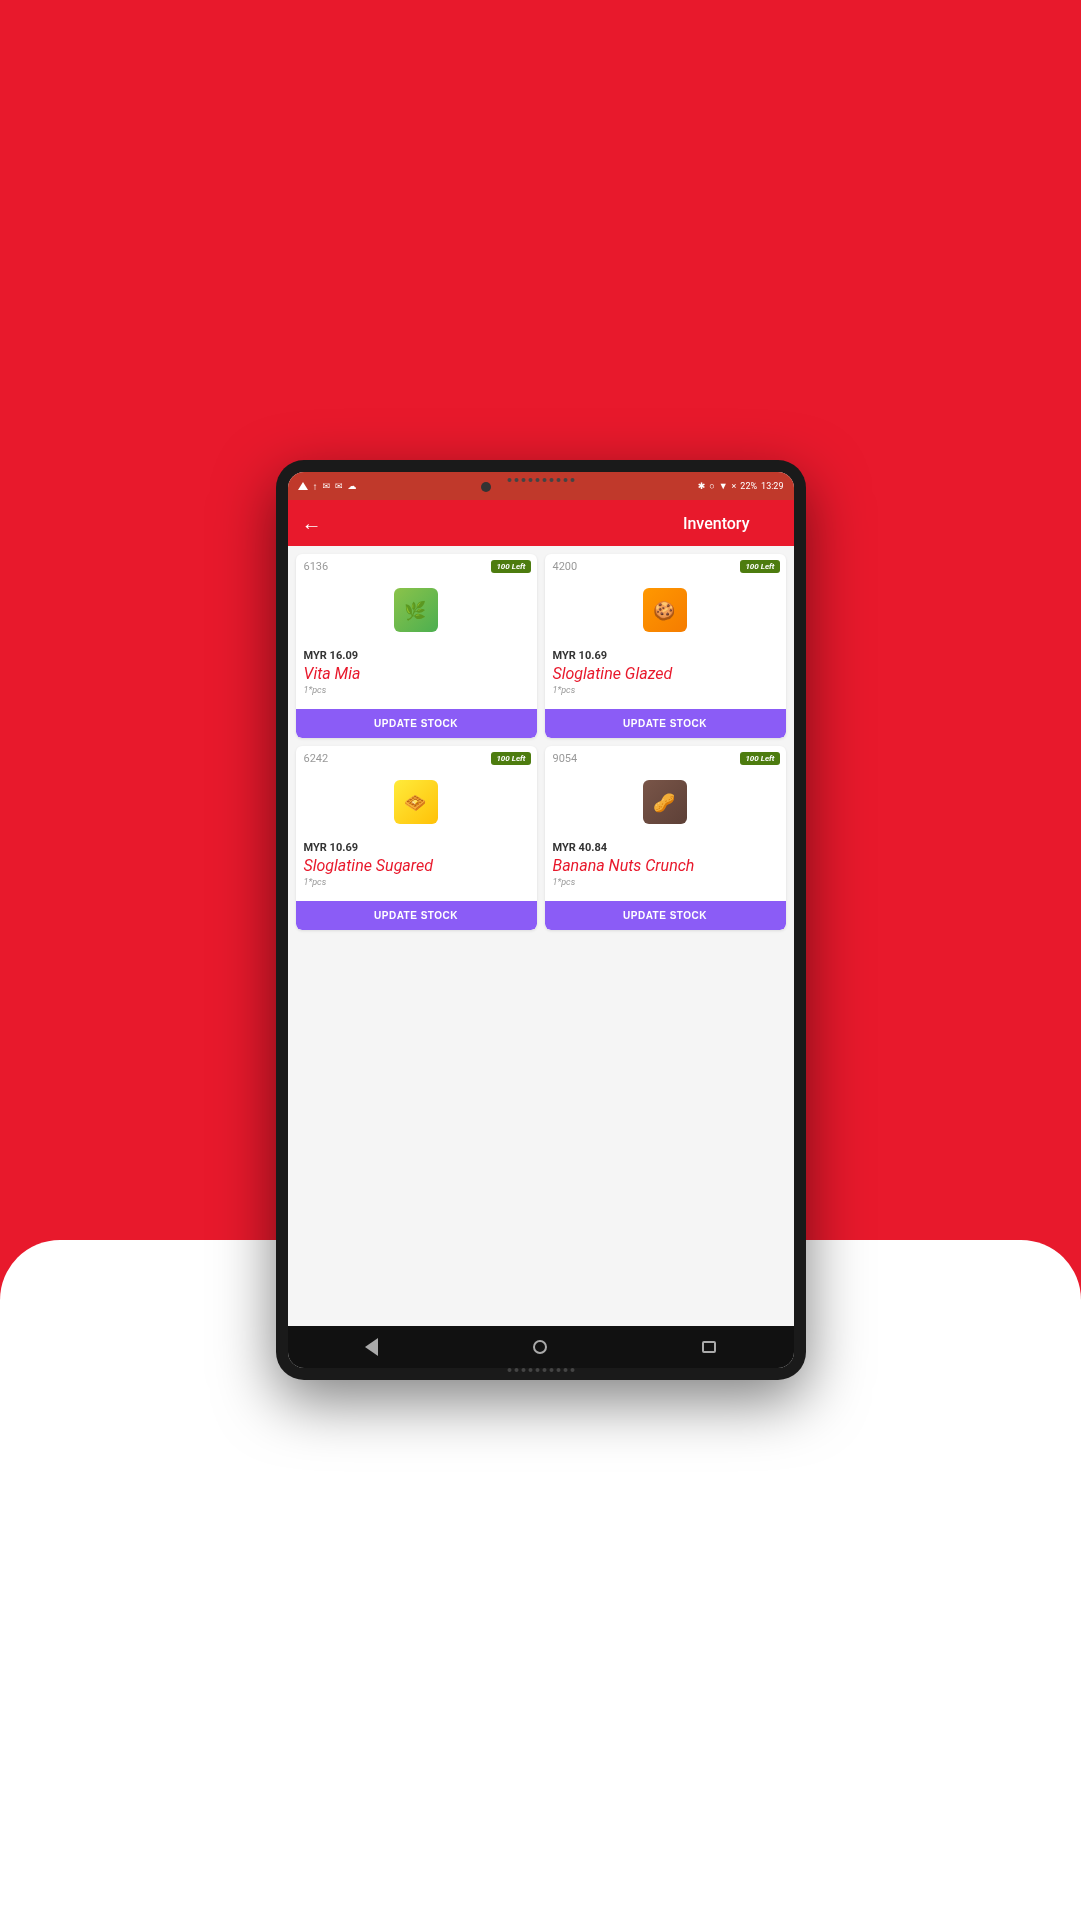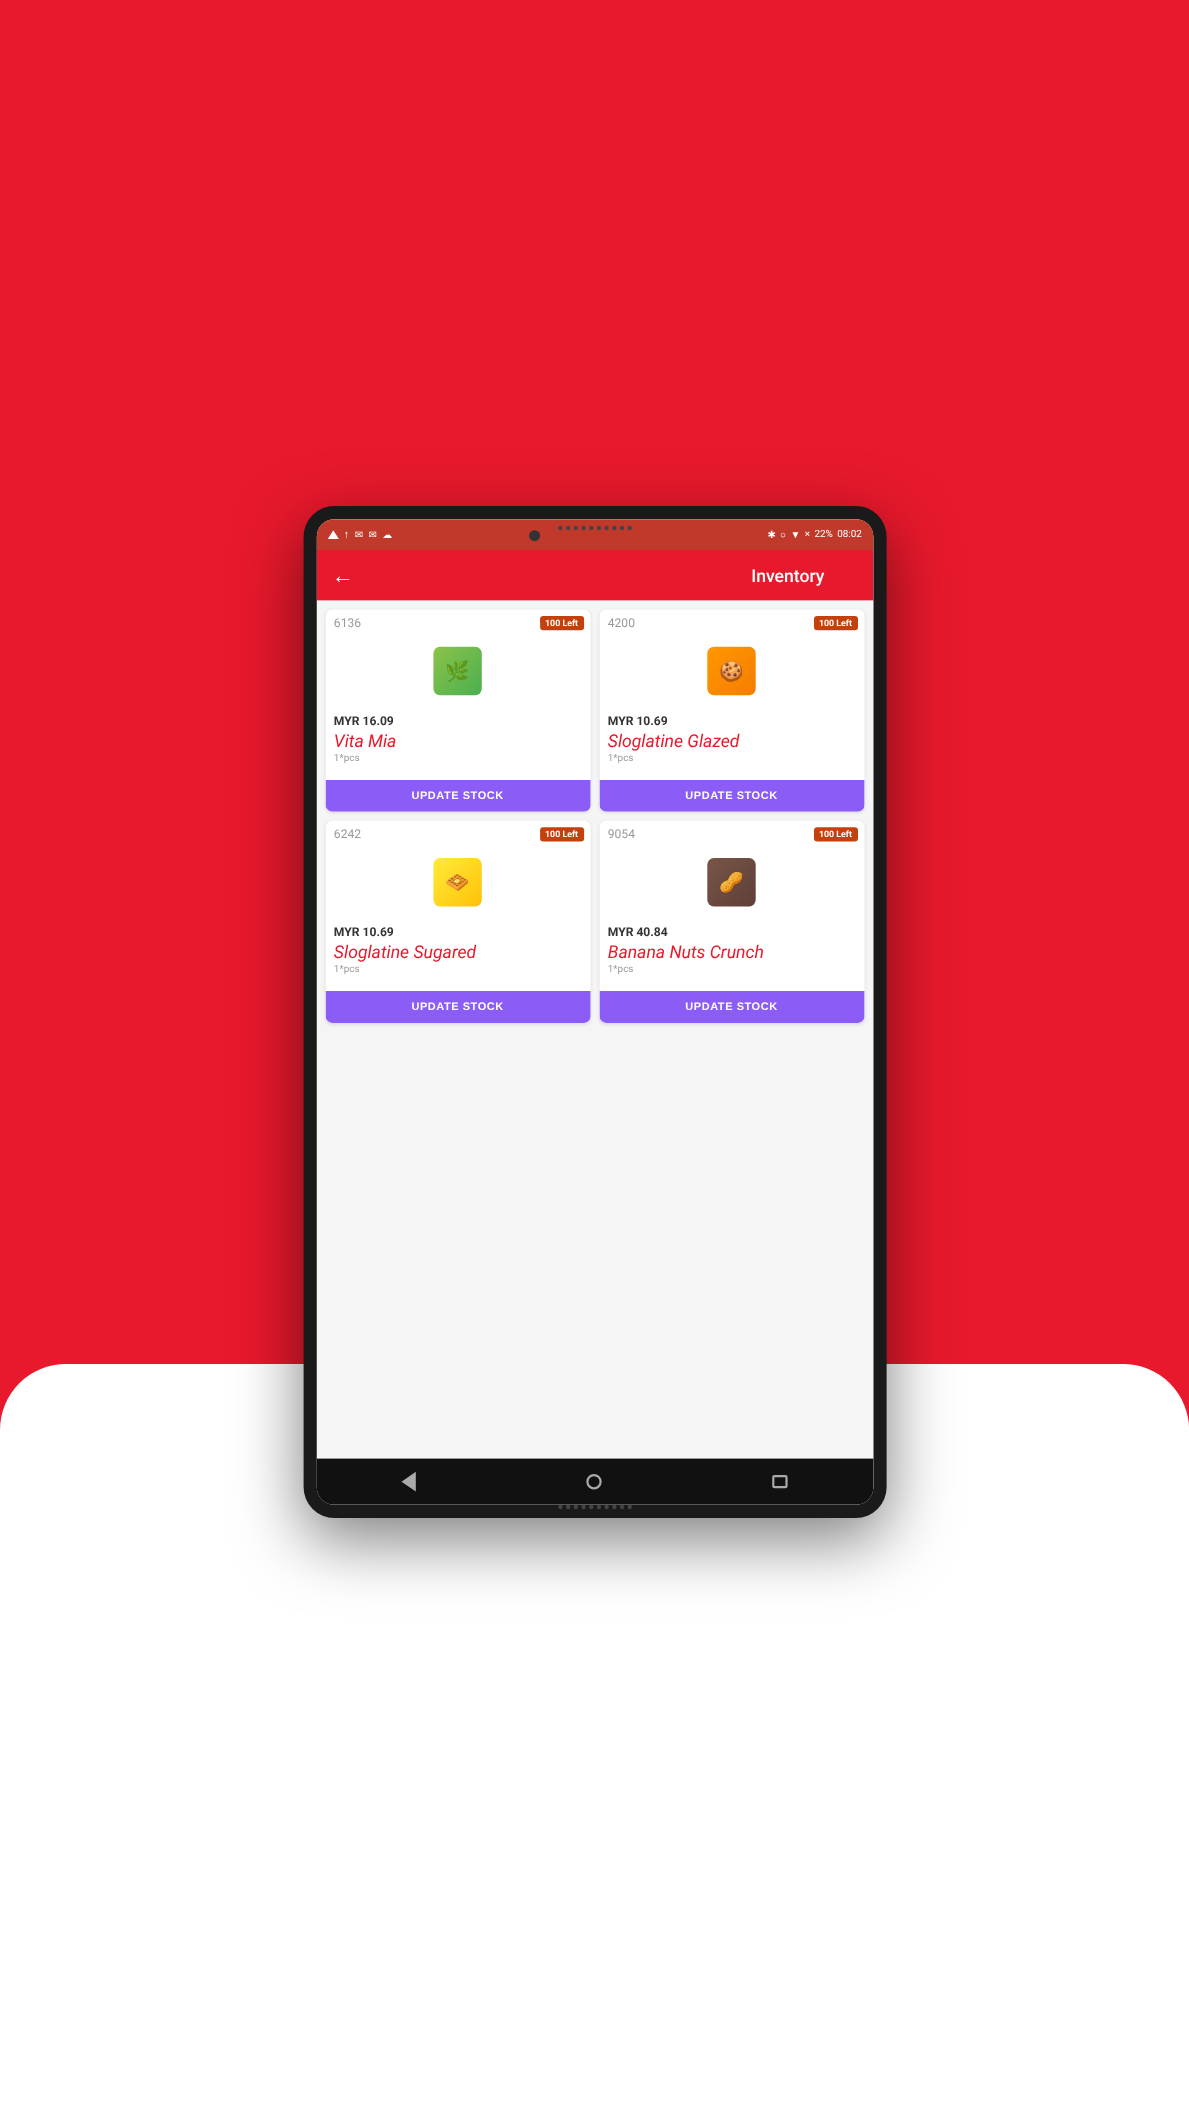--- a/index.html
+++ b/index.html
@@ -164,27 +164,28 @@
       box-shadow: 0 1px 3px rgba(0,0,0,0.1);
       display: flex;
       flex-direction: column;
       position: relative;
     }
 
     .stock-badge {
       position: absolute;
       top: 6px;
       right: 6px;
-      background: #c2410c;
+      background: #4d7c0f;
       color: white;
       font-size: 8px;
       font-weight: bold;
       padding: 2px 5px;
       border-radius: 3px;
       z-index: 2;
+      font-style: italic;
     }
 
     .product-id {
       font-size: 11px;
       color: #999;
       padding: 6px 8px 2px;
     }
 
     .product-image-area {
       display: flex;
@@ -256,20 +257,21 @@
       font-size: 16px;
       color: #e8192c;
       margin-bottom: 2px;
       font-style: italic;
     }
 
     .product-unit {
       font-size: 9px;
       color: #999;
       margin-bottom: 6px;
+      font-style: italic;
     }
 
     .update-stock-btn {
       background: #8b5cf6;
       color: white;
       border: none;
       width: 100%;
       padding: 9px 4px;
       font-size: 10px;
       font-weight: bold;
@@ -360,21 +362,21 @@
         <span style="color:white;font-size:9px;">✉</span>
         <span style="color:white;font-size:9px;">✉</span>
         <span style="color:white;font-size:9px;">☁</span>
       </div>
       <div class="status-right">
         <span style="font-size:9px;">✱</span>
         <span style="font-size:9px;">○</span>
         <span style="font-size:9px;">▼</span>
         <span style="font-size:9px;">×</span>
         <span>22%</span>
-        <span>08:02</span>
+        <span>13:29</span>
       </div>
     </div>
 
     <div class="app-bar">
       <div class="back-btn">←</div>
       <div class="app-title">Inventory</div>
     </div>
 
     <div class="content">
       <div class="grid">

